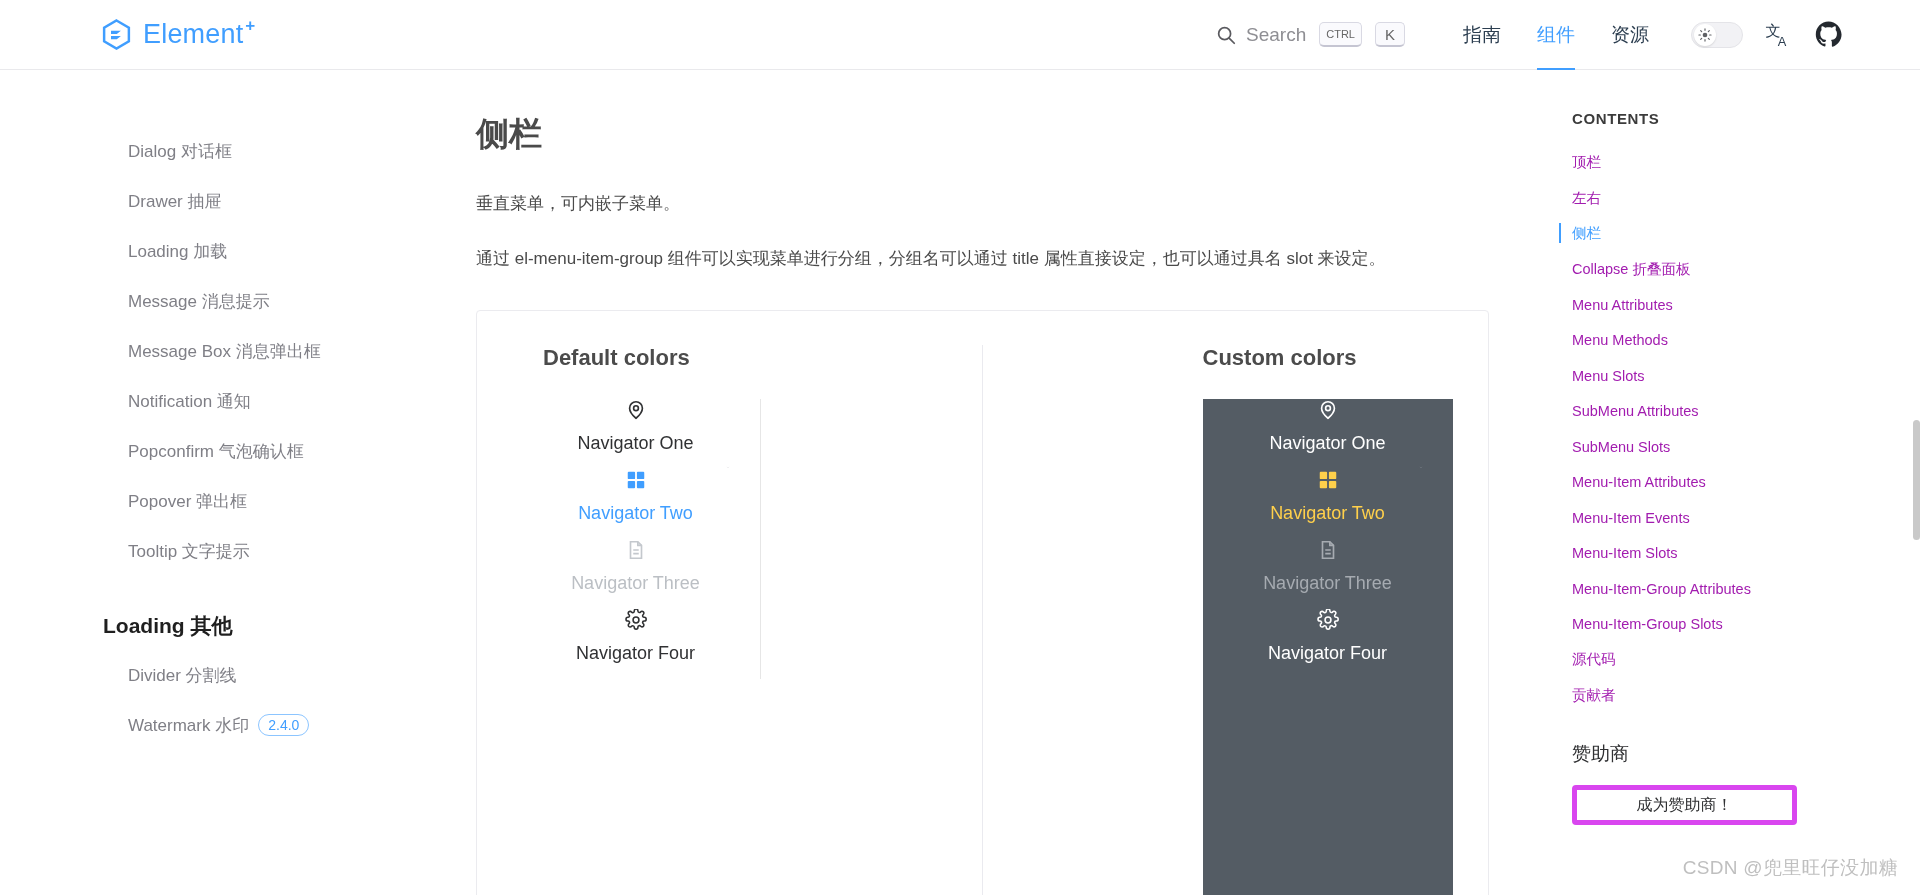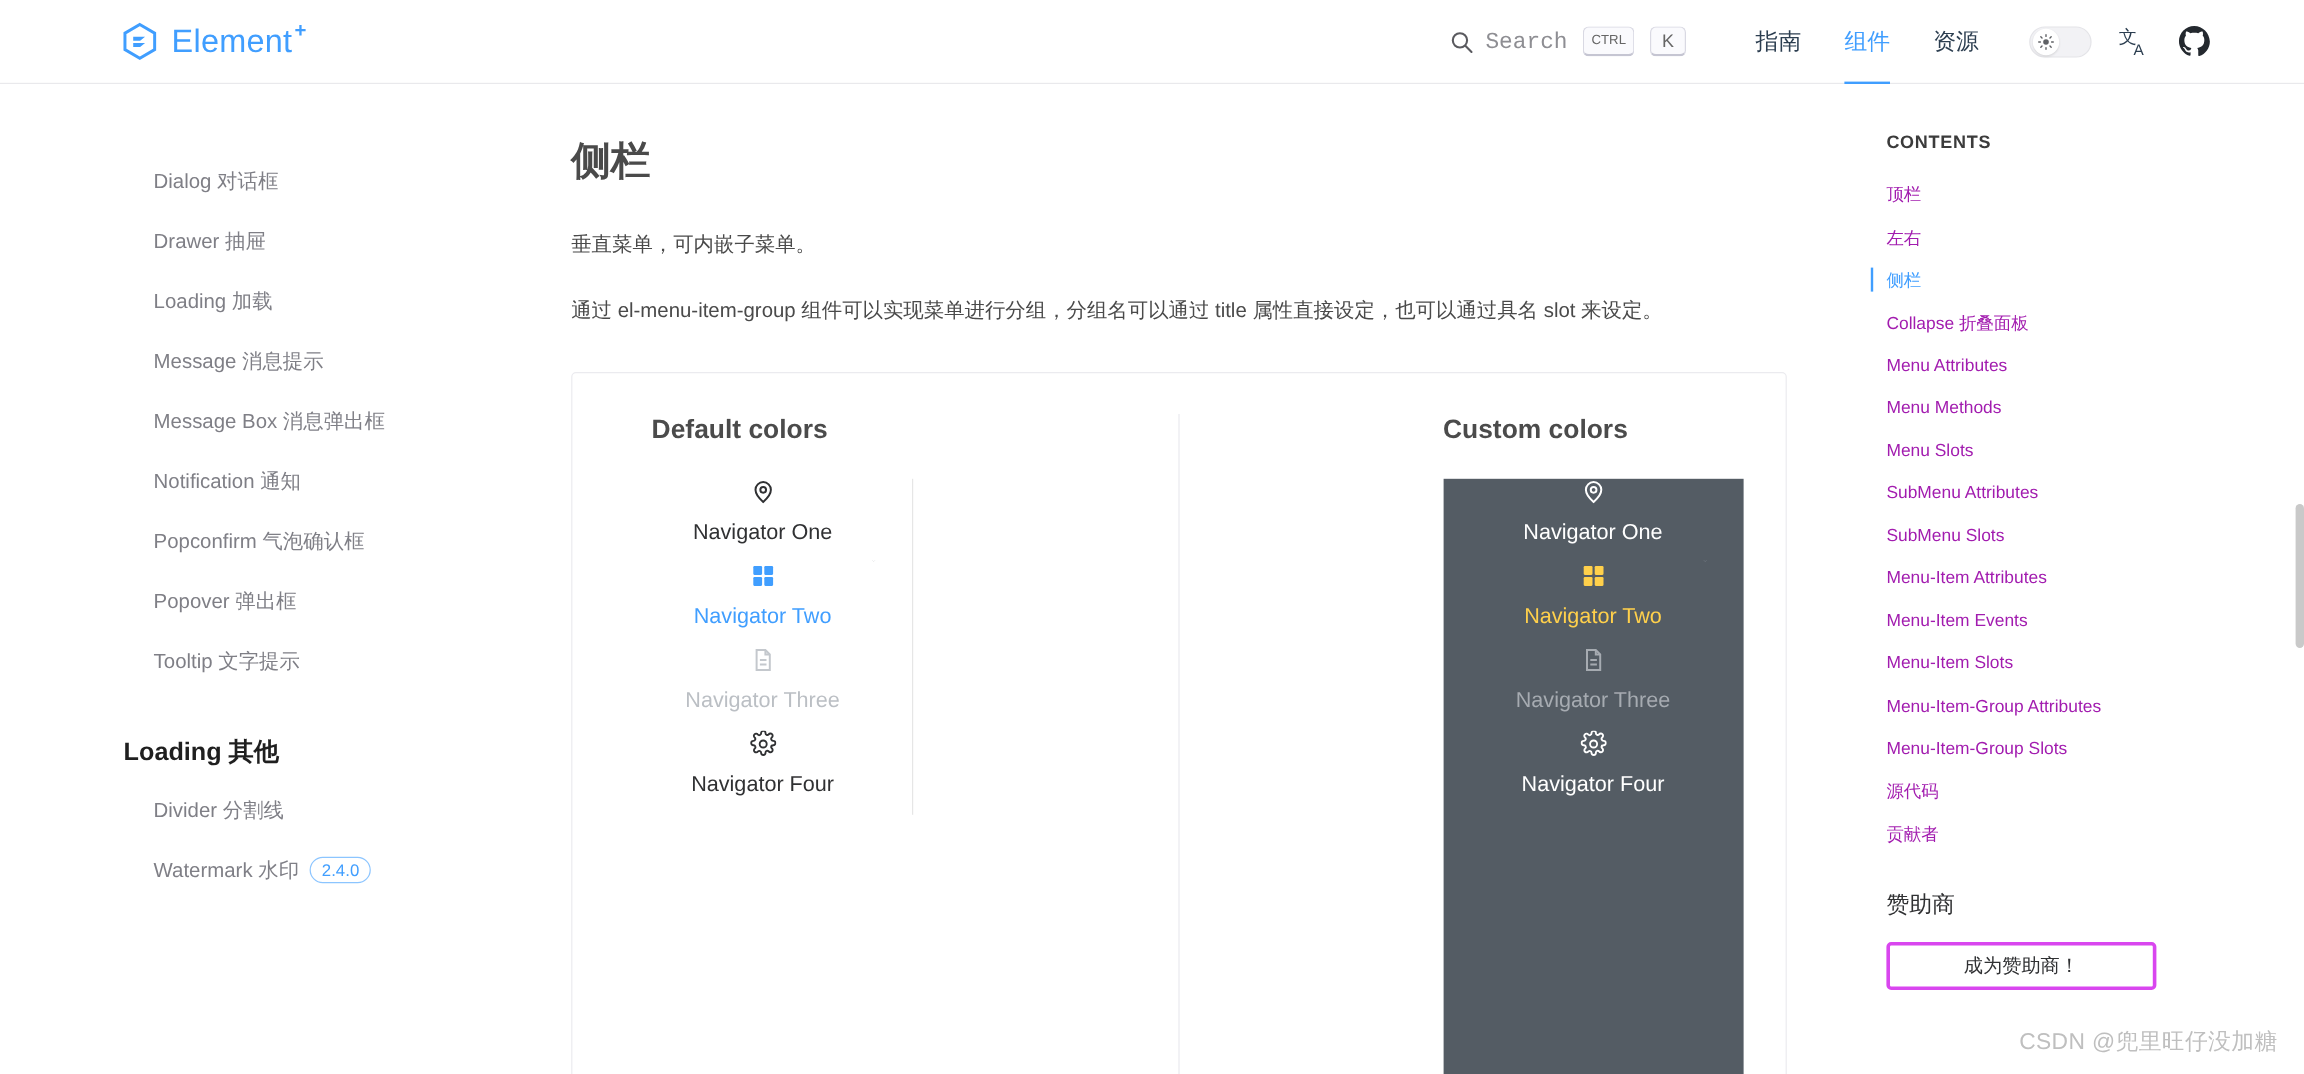--- a/index.html
+++ b/index.html
@@ -37,21 +37,21 @@
   }
   .header-right {
     margin-left: auto; display: flex; align-items: center;
     gap: 0; margin-right: 78px; height: 70px;
   }
   .search-box {
     display: flex; align-items: center; gap: 9px;
     cursor: pointer; padding: 4px 10px; margin-right: 30px;
   }
   .search-icon { width: 22px; height: 22px; display: block; }
-  .search-label { font-size: 19px; color: #8e8e93; font-family: Liberation Mono, monospace; }
+  .search-label { font-size: 19px; color: #8e8e93; }
   .kbd {
     display: inline-flex; align-items: center; justify-content: center;
     min-width: 30px; height: 25px; padding: 0 6px;
     border: 1px solid #d9d9e3; border-bottom: 2px solid #c5c5d2;
     border-radius: 5px; background: #fafafd;
     font-size: 11px; color: #666; font-family: "Liberation Sans", sans-serif;
     margin-left: 4px;
   }
   .kbd.k-letter { font-size: 15px; }
   .nav-links { display: flex; align-items: center; height: 70px; }
@@ -168,21 +168,21 @@
   .toc-item.active::before {
     content: ""; position: absolute; left: -13px; top: 7px;
     width: 2px; height: 20px; background: #409eff;
   }
   .toc-sponsor-title {
     font-size: 19px; color: #303133; font-weight: 500;
     margin-top: 28px; margin-bottom: 18px;
   }
   .sponsor-btn {
     width: 225px; height: 40px;
-    border: 3px solid #d946ef; border-radius: 4px;
+    border: 5px solid #d946ef; border-radius: 4px;
     background: #fff; color: #303133; font-size: 16px;
     display: flex; align-items: center; justify-content: center;
     cursor: pointer;
   }
   .watermark {
     position: absolute; right: 22px; bottom: 14px;
     font-size: 19px; color: #bfbfbf; letter-spacing: .3px;
   }
   .scroll-thumb {
     position: absolute; right: 0; top: 350px;

